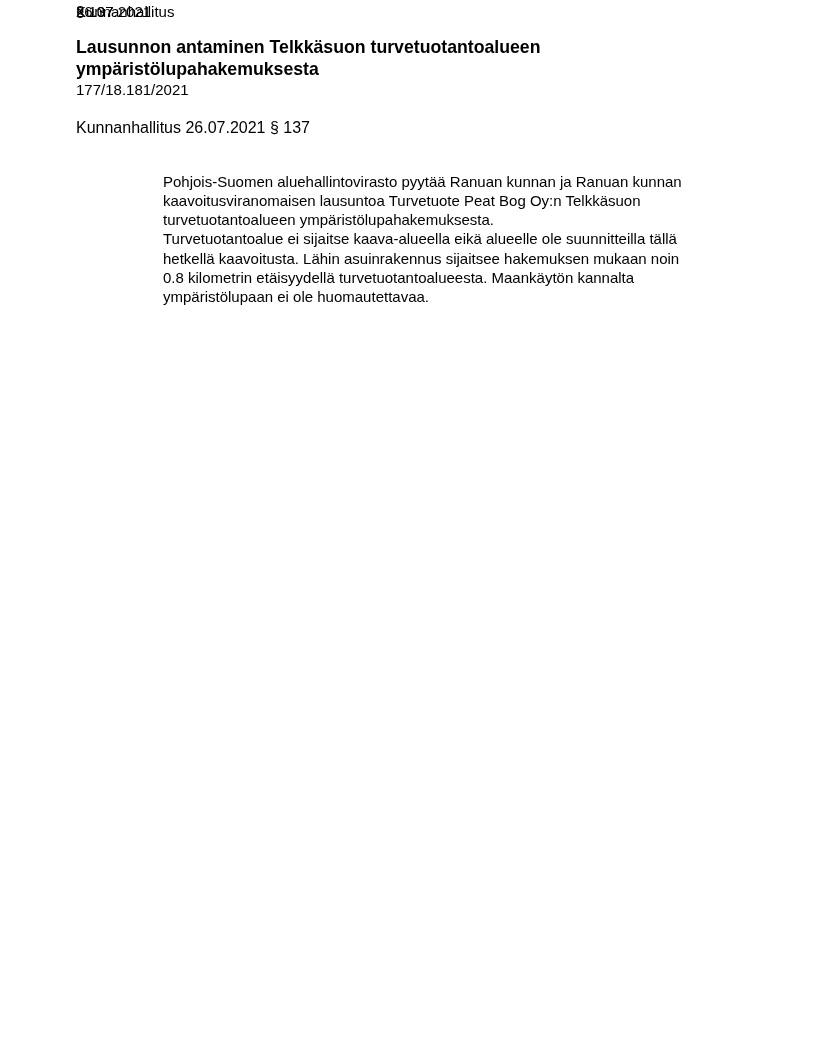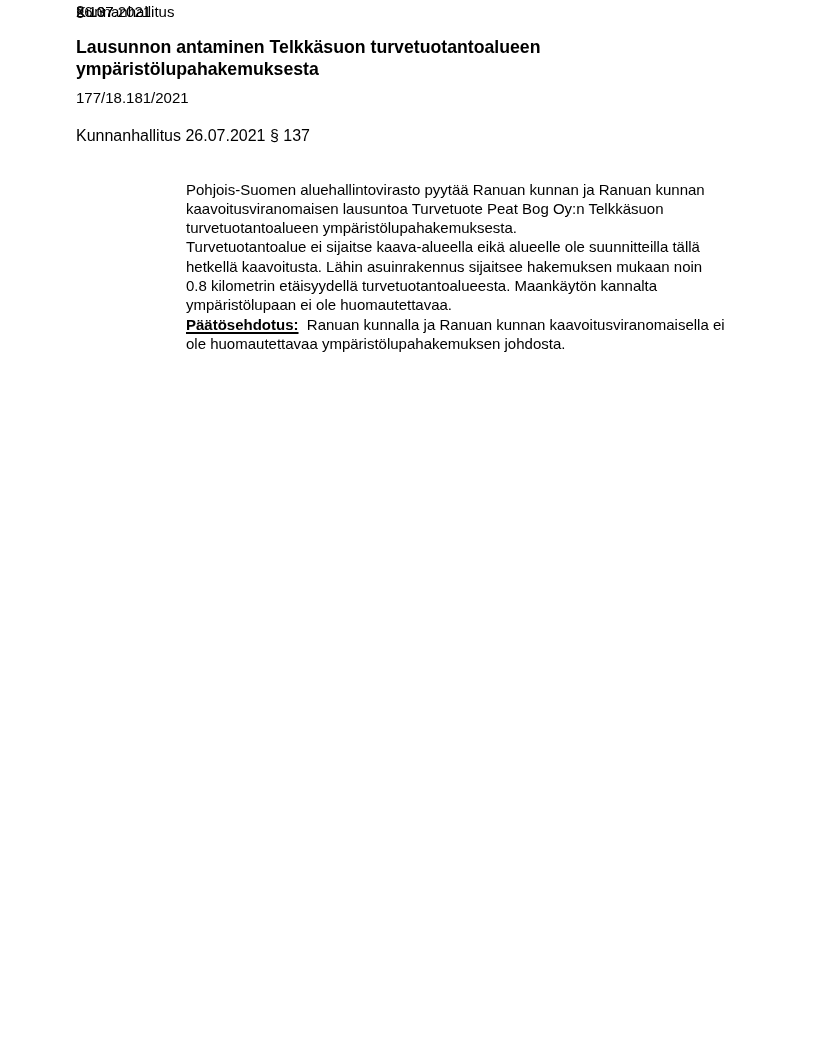--- a/index.html
+++ b/index.html
@@ -33,37 +33,37 @@
   }
   .header-row span {
     position: absolute;
     top: 0;
     white-space: nowrap;
   }
   .h-committee { left: 0; }
   .h-section   { left: 221; }
   .h-date      { left: 443; }
   .title {
-    margin: 15px 0 8px 0;
+    margin: 15px 0 0 0;
     font-size: 17.7px;
     line-height: 22px;
     font-weight: bold;
     white-space: pre-wrap;
   }
   .case-number {
     font-size: 15px;
     line-height: 19.3px;
   }
   .section-heading {
     margin-top: 19px;
     font-size: 16px;
     line-height: 19.3px;
   }
   .body-block {
-    margin-left: 110px;
+    margin-left: 87px;
     margin-top: 34px;
     width: 630px;
     font-size: 15px;
     line-height: 19.3px;
   }
   .body-block p {
     margin: 0;
     white-space: pre-wrap;
   }
   .p-request  { margin-bottom: 11px; }
@@ -98,18 +98,16 @@
     <div class="section-heading">Kunnanhallitus 26.07.2021 § 137</div>
 
     <div class="body-block">
       <p class="p-request">Pohjois-Suomen aluehallintovirasto pyytää Ranuan kunnan ja Ranuan kunnan
 kaavoitusviranomaisen lausuntoa Turvetuote Peat Bog Oy:n Telkkäsuon
 turvetuotantoalueen ympäristölupahakemuksesta.</p>
       <p class="p-planning">Turvetuotantoalue ei sijaitse kaava-alueella eikä alueelle ole suunnitteilla tällä
 hetkellä kaavoitusta. Lähin asuinrakennus sijaitsee hakemuksen mukaan noin
 0.8 kilometrin etäisyydellä turvetuotantoalueesta. Maankäytön kannalta
 ympäristölupaan ei ole huomautettavaa.</p>
-      <p class="p-proposal"><span class="label">Päätösehdotus:</span><span>  Ranuan kunnalla ja Ranuan kunnan kaavoitusviranomaisella ei
-ole huomautettavaa ympäristölupahakemuksen johdosta.</span></p>
     </div>
 
   </div>
 </div>
 
 </body></html>

